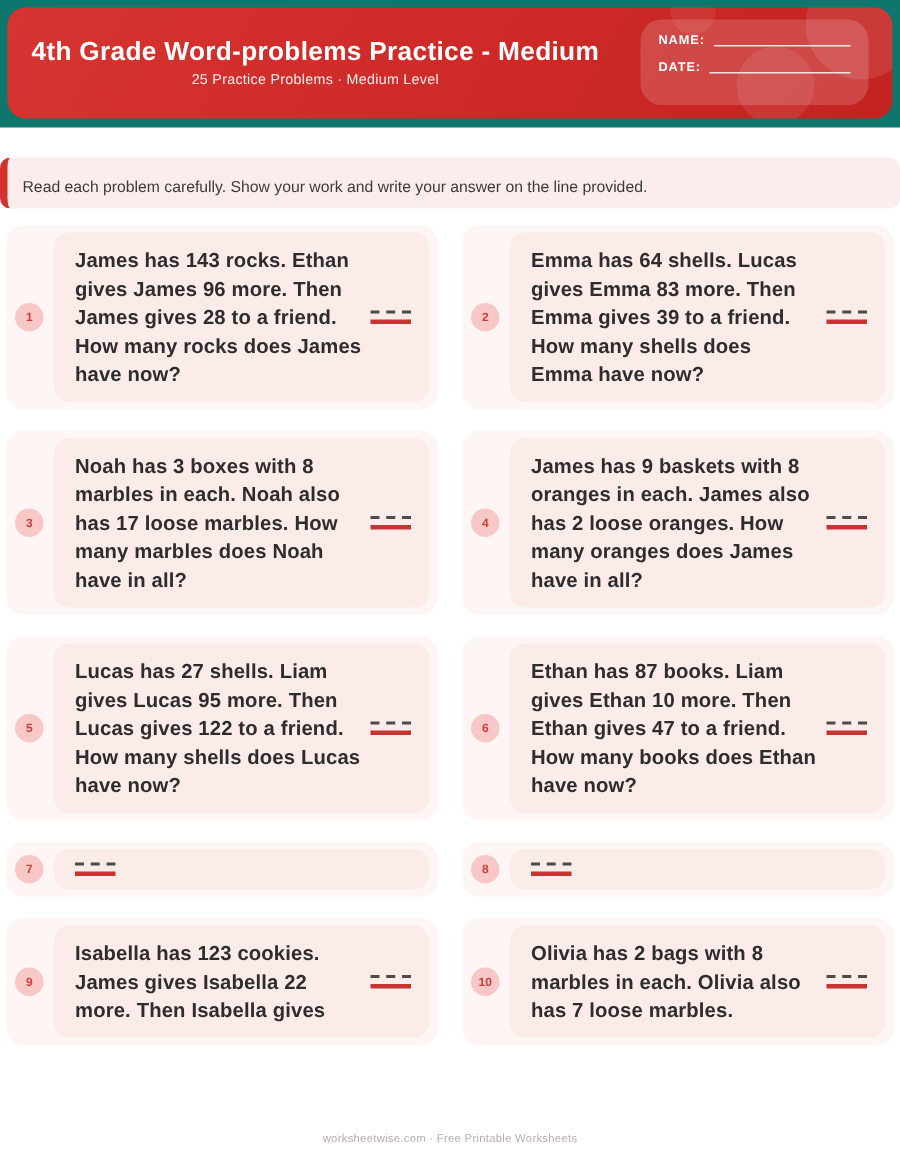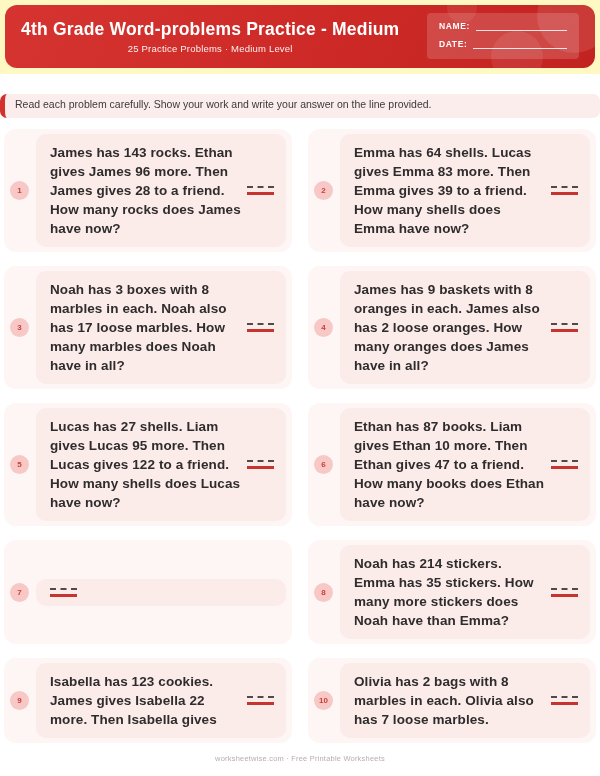--- a/index.html
+++ b/index.html
@@ -3,21 +3,21 @@
 <meta charset="utf-8">
 <style>
   html,body{margin:0;padding:0;}
   body{
     width:600px;height:776px;overflow:hidden;position:relative;
     background:#ffffff;
     font-family:"Liberation Sans","DejaVu Sans",sans-serif;
   }
   
   .header-band{
-    background:#fef9c3;
+    background:#0f766e;
     padding:5px 5px 6px 5px;
   }
   .header-card{
     position:relative;overflow:hidden;
     background:linear-gradient(120deg,#d63431 0%,#cd2a27 55%,#c32320 100%);
     border-radius:12px;
     padding:8px 16px 9px 16px;
     display:flex;justify-content:space-between;align-items:center;
   }
   .deco-circle{position:absolute;border-radius:50%;background:rgba(255,255,255,0.10);}
@@ -27,39 +27,39 @@
   .header-left{position:relative;z-index:2;}
   .page-title{
     color:#ffffff;font-size:17.5px;font-weight:bold;letter-spacing:0.2px;line-height:21px;
   }
   .page-subtitle{
     color:rgba(255,255,255,0.92);font-size:9.5px;margin-top:3px;letter-spacing:0.2px;text-align:center;
   }
   .namedate{
     position:relative;z-index:2;
     background:rgba(255,255,255,0.16);
-    border-radius:4px;
-    padding:8px 12px 10px 12px;
+    border-radius:14px;
+    padding:8px 12px 21px 12px;
     width:128px;flex:none;
   }
   .nd-row{display:flex;align-items:flex-end;gap:6px;}
   .nd-row + .nd-row{margin-top:8px;text-align:center;}
   .nd-label{
     color:#ffffff;font-weight:bold;font-size:8.5px;letter-spacing:0.6px;line-height:10px;
   }
   .nd-line{
     flex:1;height:9px;border-bottom:1.3px solid rgba(255,255,255,0.85);
   }
   
   .instruction{
     margin:20px 0 11px 0;
     background:#fbedec;
     border-left:5px solid #d2312d;
     border-radius:7px;
-    padding:4px 12px 7px 10px;
+    padding:14px 12px 7px 10px;
     font-size:10.5px;color:#3d3a3a;line-height:13px;
   }
   
   .grid{
     padding:0 4px;
     display:grid;grid-template-columns:1fr 1fr;
     column-gap:16px;row-gap:14px;
   }
   .problem{
     background:#fdf6f5;
@@ -194,21 +194,20 @@
       <div class="answer">
         <div class="answer-dash"></div>
         <div class="answer-solid"></div>
       </div>
     </div>
   </div>
 
   <div class="problem">
     <div class="badge">8</div>
     <div class="card">
-      <div class="ptext">Noah has 214 stickers. Emma has 35 stickers. How many more stickers does Noah have than Emma?</div>
       <div class="answer">
         <div class="answer-dash"></div>
         <div class="answer-solid"></div>
       </div>
     </div>
   </div>
 
   <div class="problem">
     <div class="badge">9</div>
     <div class="card">

